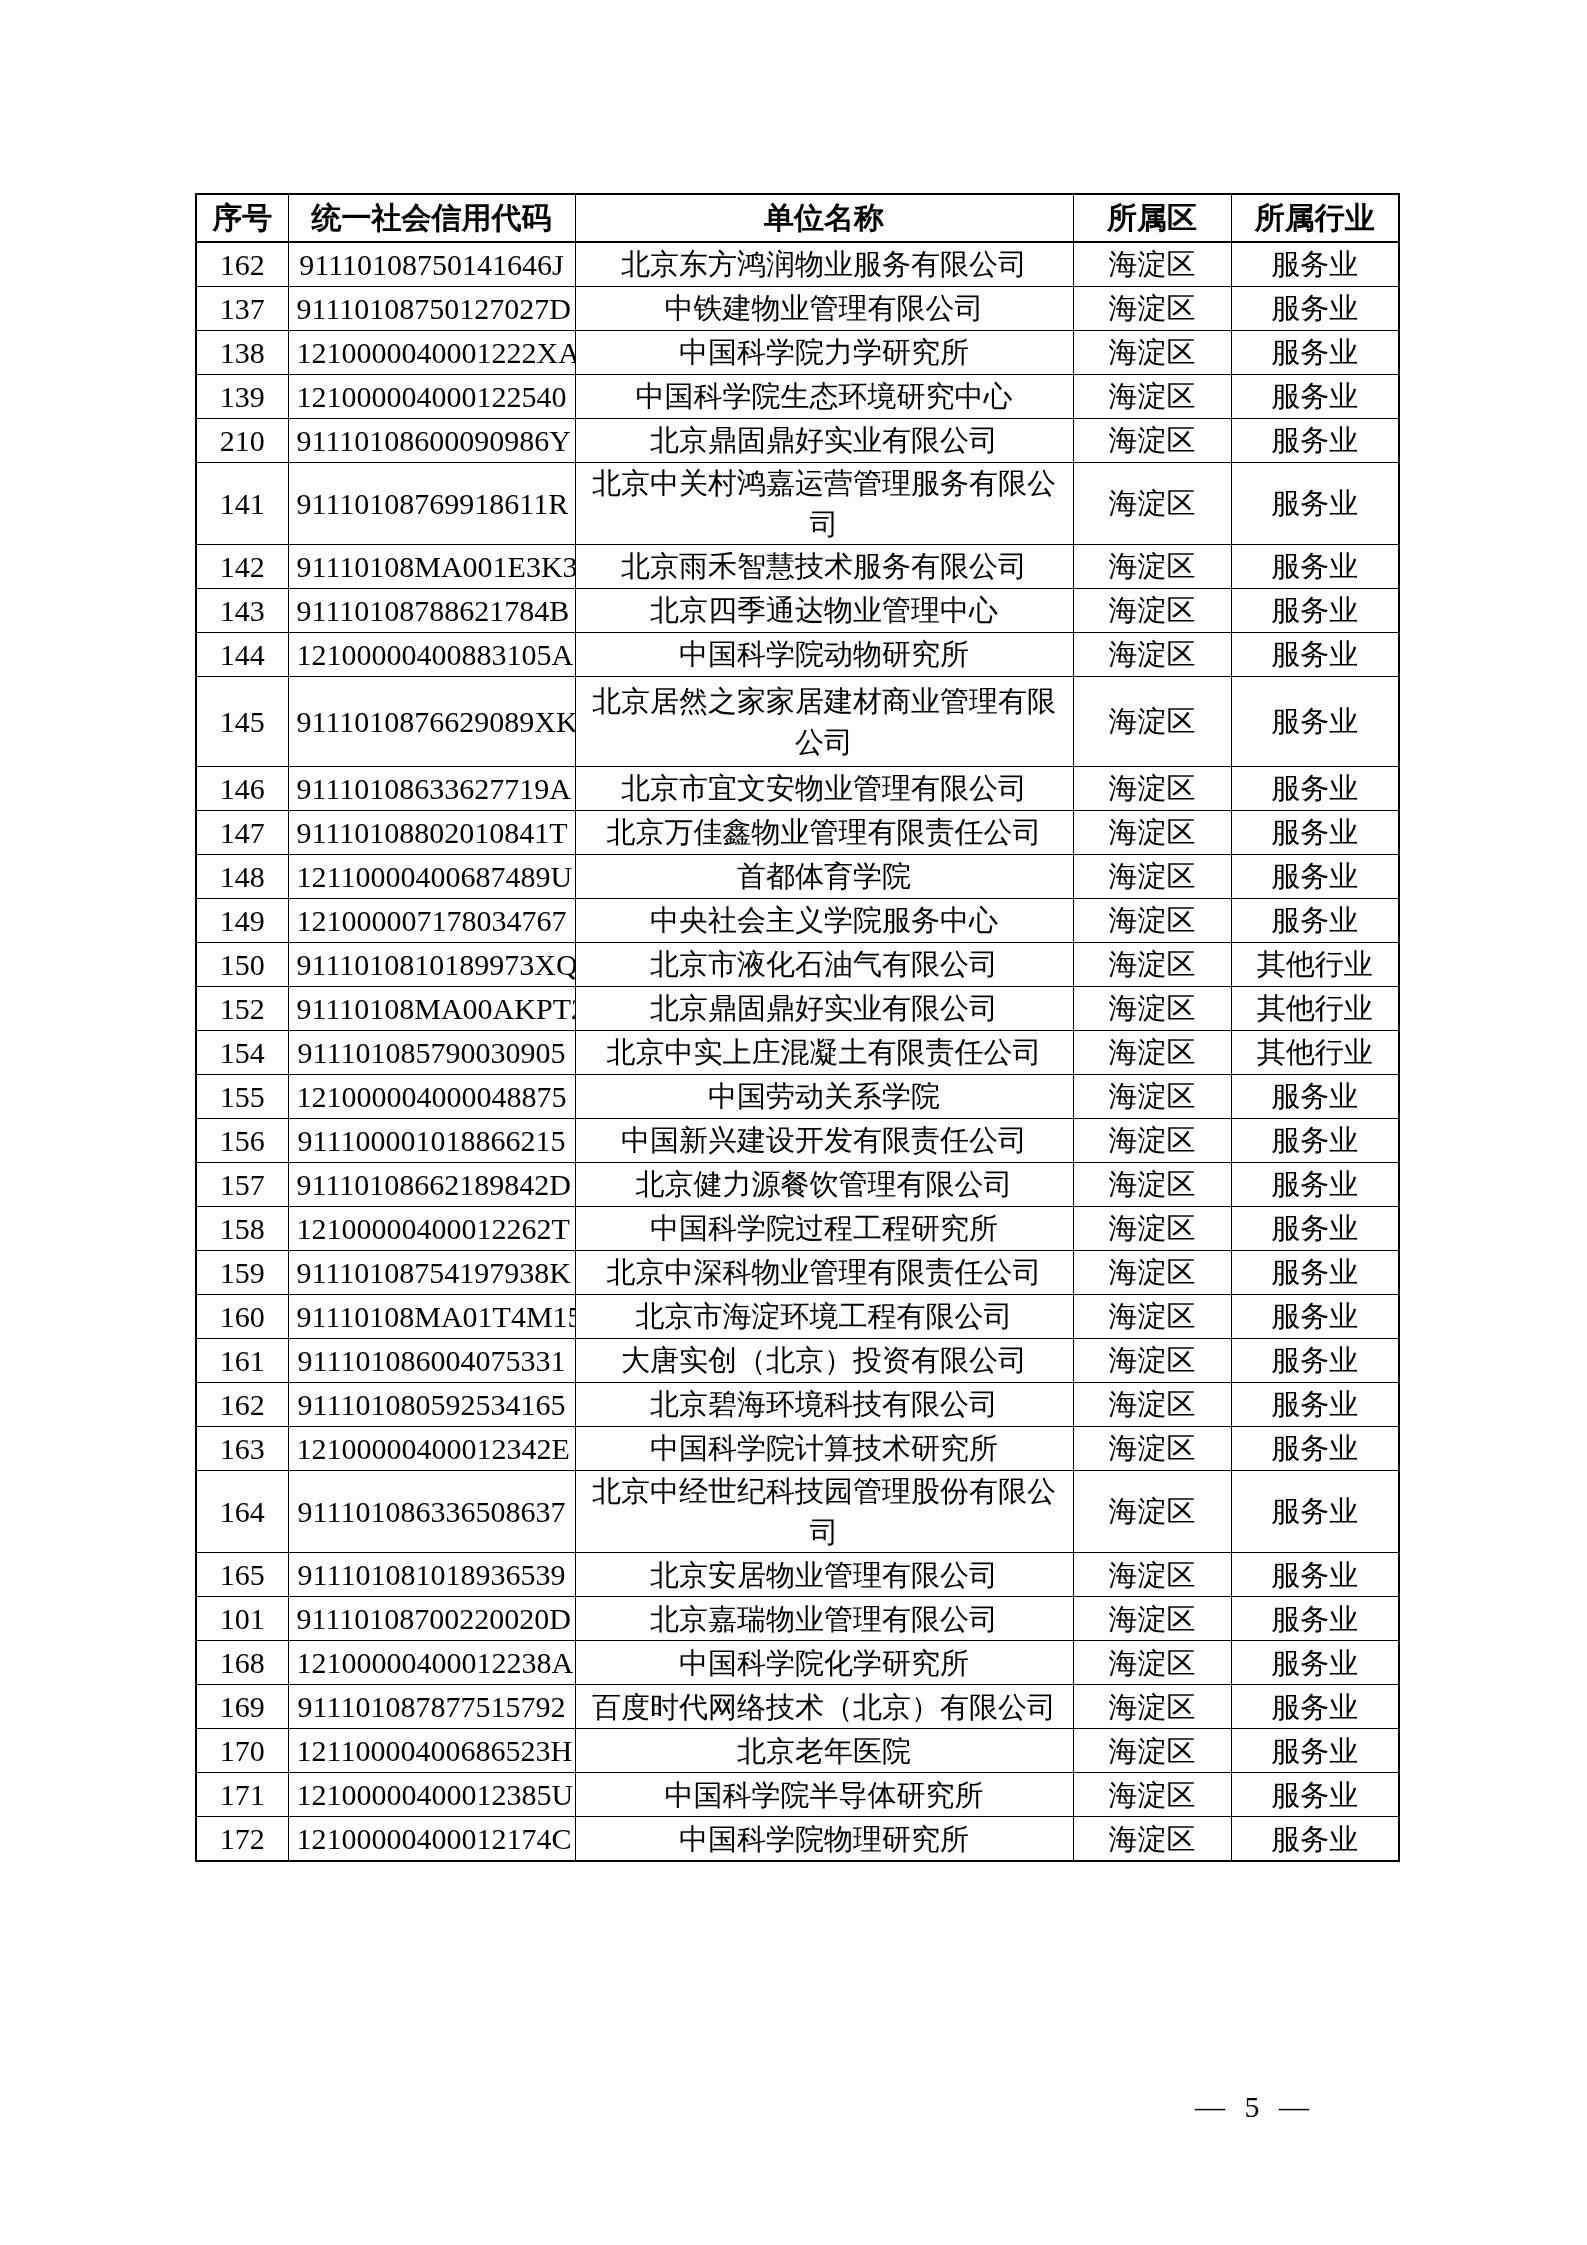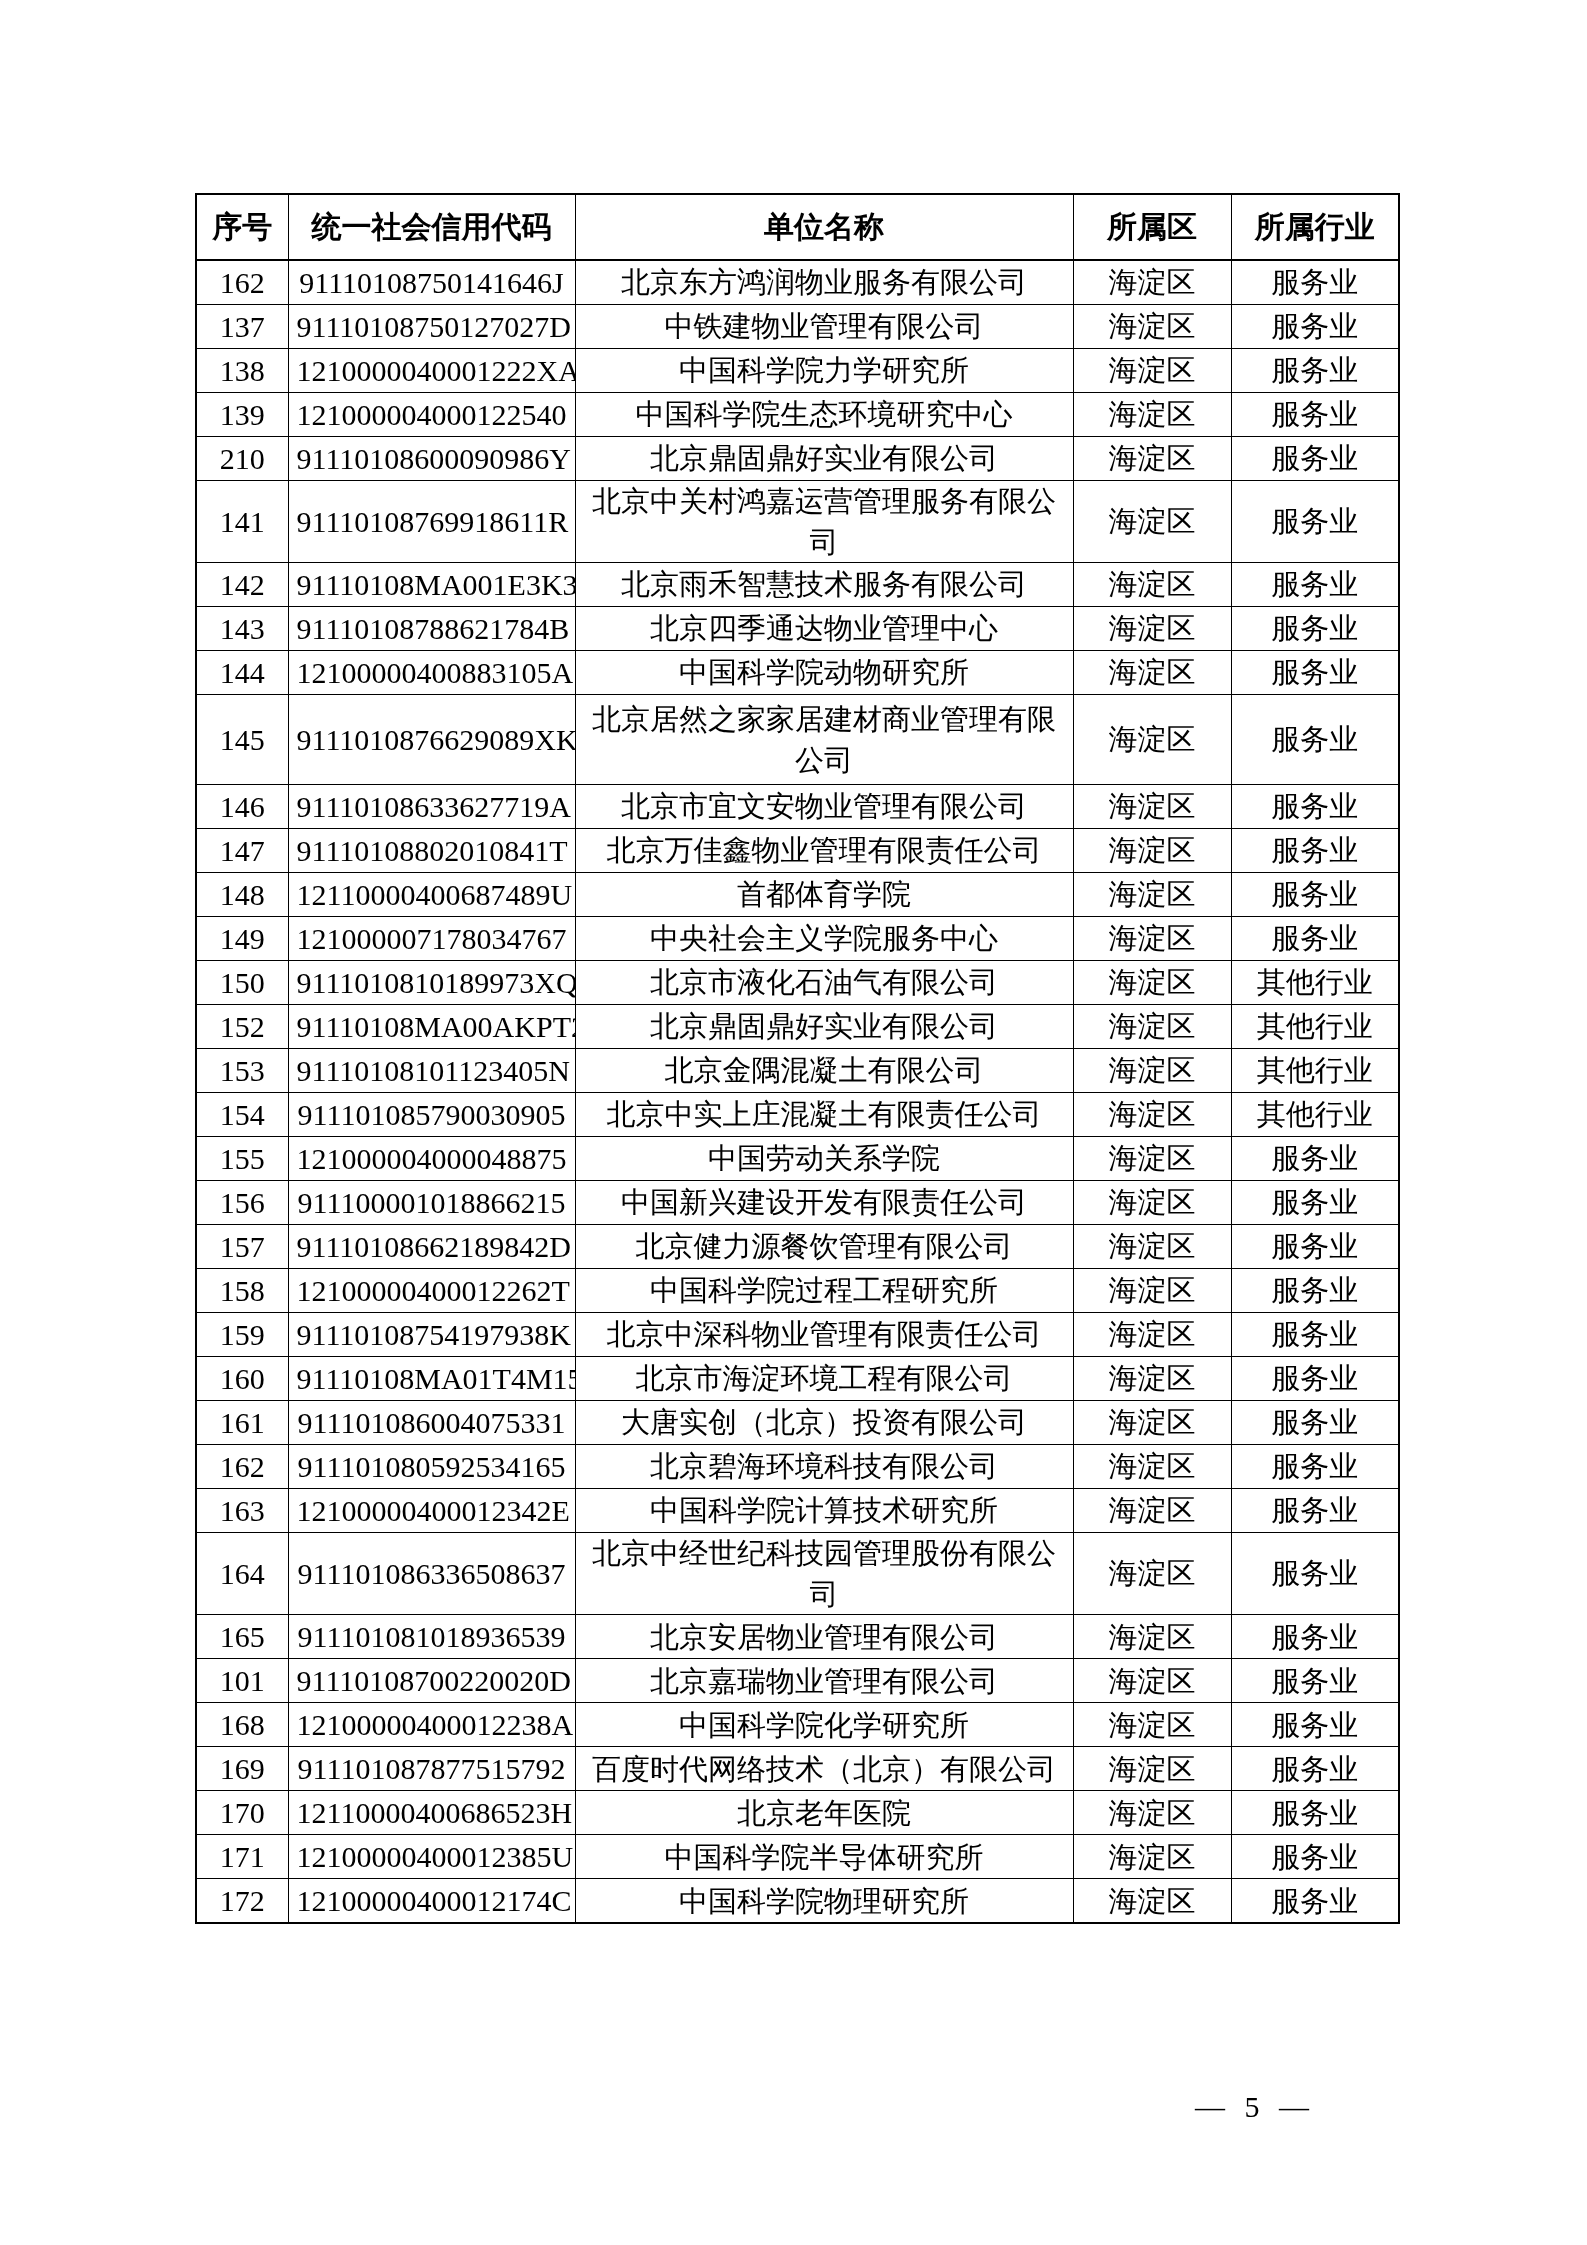--- a/index.html
+++ b/index.html
@@ -32,21 +32,21 @@
   col.c-industry { width: 168px; }
 
   .credit-table th {
     border: 1px solid #000000;
     border-bottom: 2px solid #000000;
     height: 46px;
     font-size: 30px;
     font-weight: bold;
     text-align: center;
     vertical-align: middle;
-    padding: 9px 4px;
+    padding: 0 4px;
     line-height: 1.2;
   }
   .credit-table td {
     border: 1px solid #000000;
     height: 43px;
     font-size: 29px;
     text-align: center;
     vertical-align: middle;
     padding: 0 8px;
     line-height: 1.4;
@@ -200,27 +200,20 @@
           <td class="industry">其他行业</td>
         </tr>
         <tr>
           <td class="no">152</td>
           <td class="code">91110108MA00AKPT2L</td>
           <td class="name">北京鼎固鼎好实业有限公司</td>
           <td class="district">海淀区</td>
           <td class="industry">其他行业</td>
         </tr>
         <tr>
-          <td class="no">153</td>
-          <td class="code">91110108101123405N</td>
-          <td class="name">北京金隅混凝土有限公司</td>
-          <td class="district">海淀区</td>
-          <td class="industry">其他行业</td>
-        </tr>
-        <tr>
           <td class="no">154</td>
           <td class="code">911101085790030905</td>
           <td class="name">北京中实上庄混凝土有限责任公司</td>
           <td class="district">海淀区</td>
           <td class="industry">其他行业</td>
         </tr>
         <tr>
           <td class="no">155</td>
           <td class="code">121000004000048875</td>
           <td class="name">中国劳动关系学院</td>

